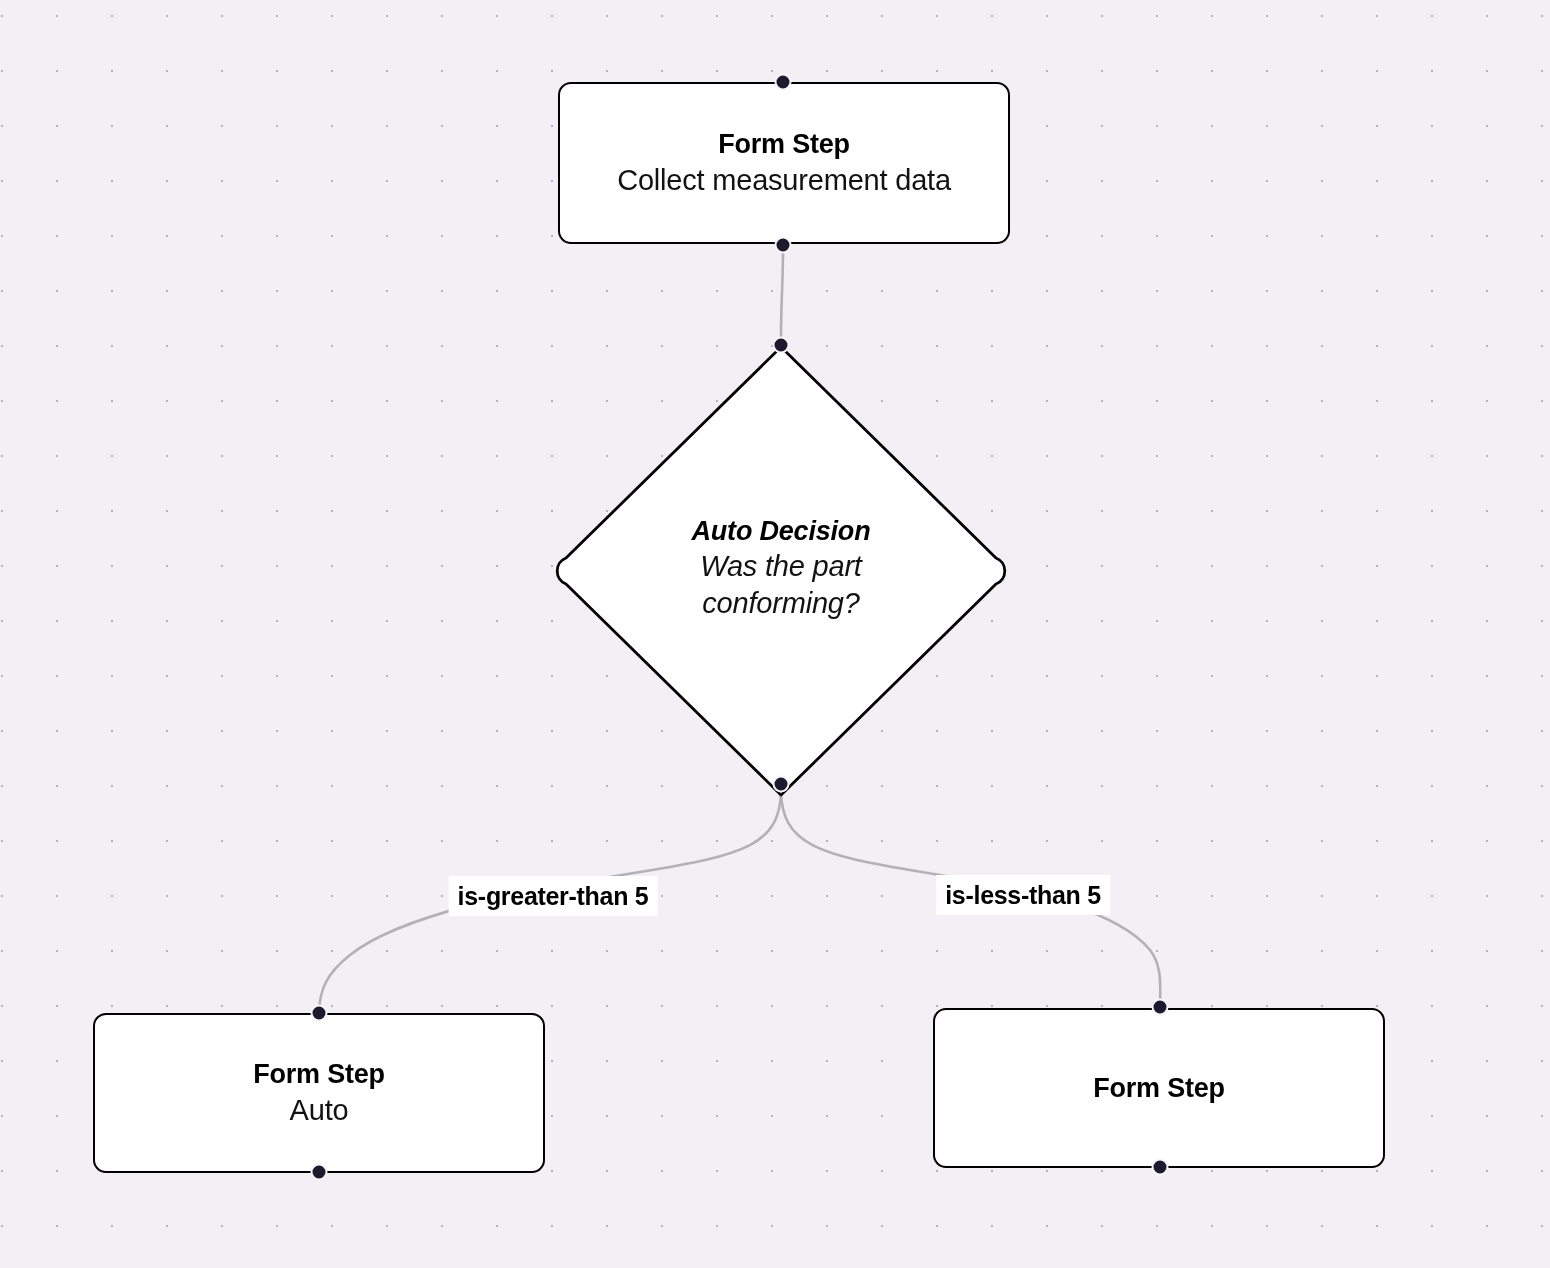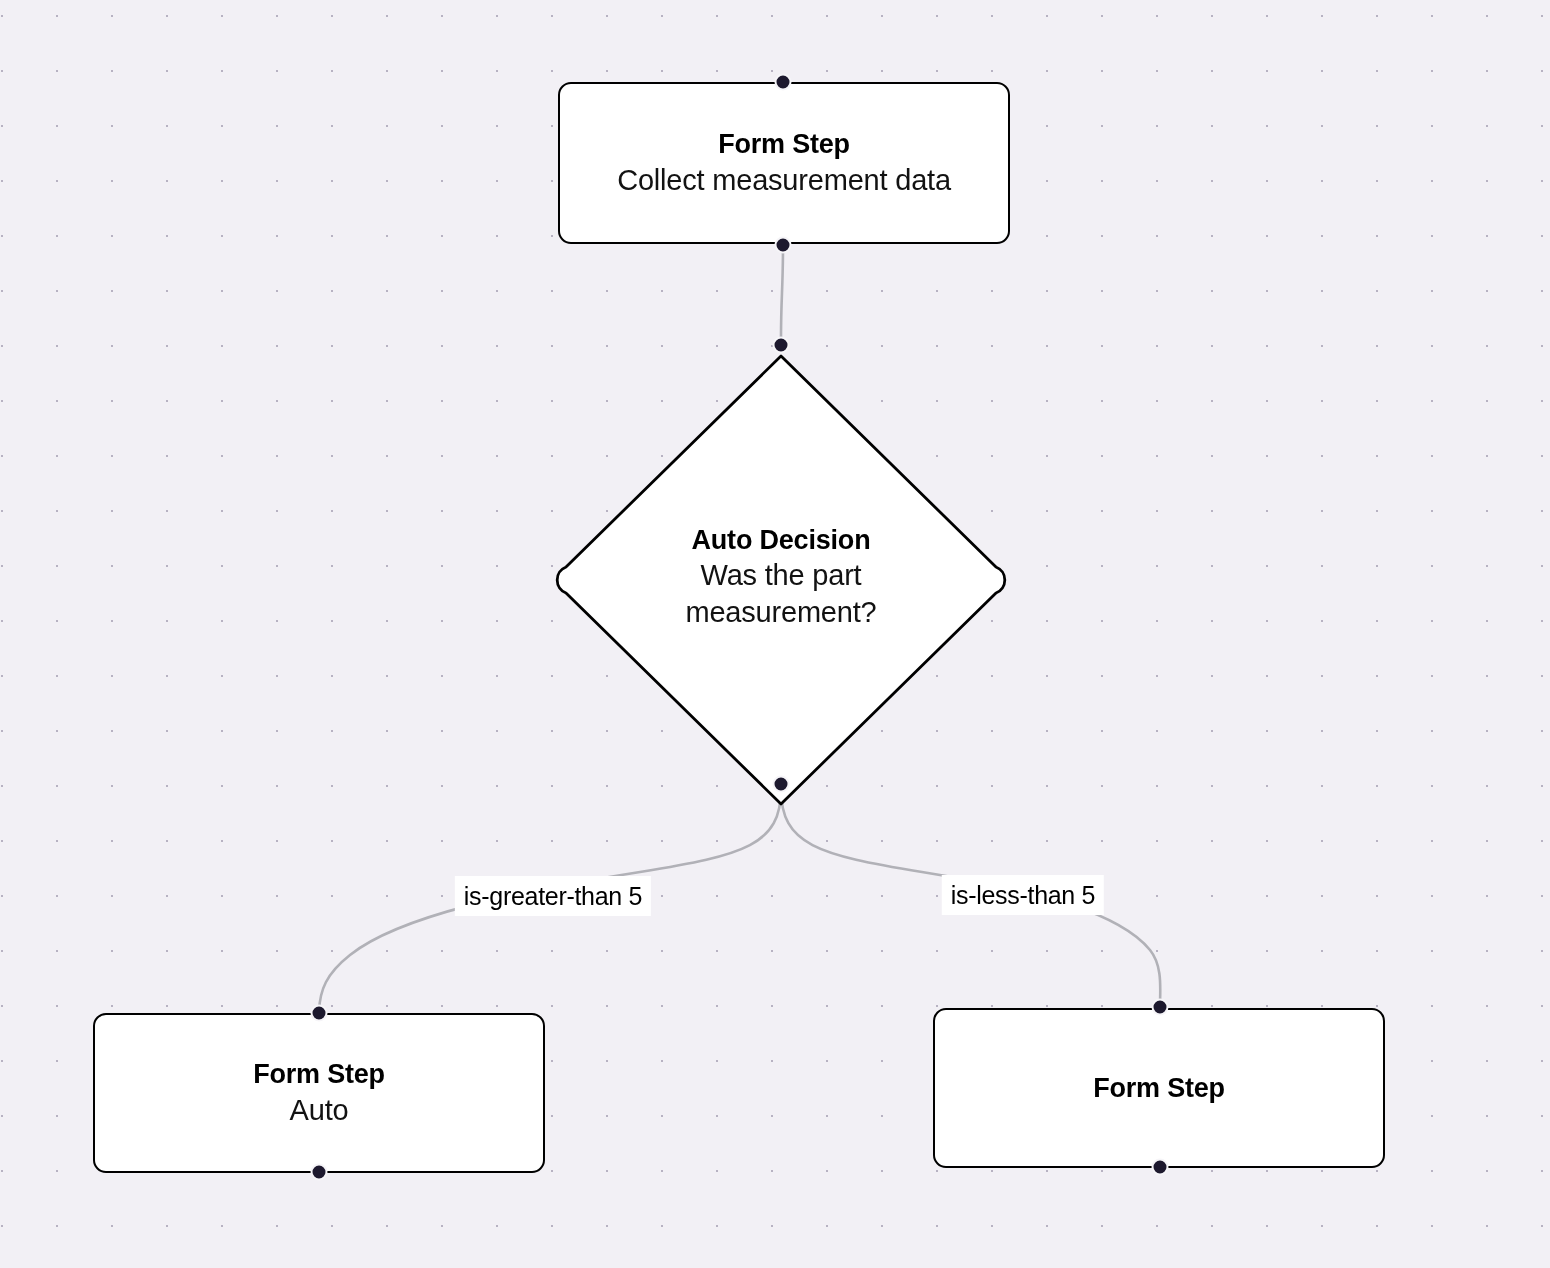--- a/index.html
+++ b/index.html
@@ -109,56 +109,57 @@
     position: absolute;
     background: #ffffff;
     color: #000000;
     font-size: 25px;
     line-height: 1.2;
     padding: 5px 9px;
     white-space: nowrap;
     transform: translate(-50%, -50%);
     z-index: 5;
     letter-spacing: -0.3px;
+    font-weight: bold;
   }
 </style>
 </head>
 <body>
 
 <div id="canvas">
 
   <svg id="edges" viewBox="0 0 1550 1268" width="1550" height="1268" xmlns="http://www.w3.org/2000/svg">
     <path class="edge-path" d="M 783 246 C 783 286, 781 300, 781 337"></path>
     <path class="edge-path" d="M 781 789 C 781 845, 745 855, 640 872 C 520 891, 400 915, 350 955 C 326 974, 320 990, 319 1011"></path>
     <path class="edge-path" d="M 781 789 C 781 845, 818 855, 922 872 C 1040 891, 1120 913, 1150 950 C 1163 966, 1160 990, 1160 1006"></path>
   </svg>
 
   <div class="node node-rect" style="left:558px; top:82px; width:452px; height:162px;">
     <div class="node-title">Form Step</div>
     <div class="node-subtitle">Collect measurement data</div>
   </div>
   <div class="handle" style="left:783px; top:82px;"></div>
   <div class="handle" style="left:783px; top:245px;"></div>
 
-  <div class="node node-diamond" style="left:553px; top:354px; width:456px; height:452px;">
+  <div class="node node-diamond" style="left:553px; top:345px; width:456px; height:452px;font-style:italic;">
     <div class="diamond-shape">
       <svg width="456" height="452" viewBox="0 0 456 452" xmlns="http://www.w3.org/2000/svg">
         <path d="M 228 2
                  L 443 213
                  A 14 14 0 0 1 443 239
                  L 228 450
                  A 0 0 0 0 1 228 450
                  L 13 239
                  A 14 14 0 0 1 13 213
                  Z" fill="#ffffff" stroke="#000000" stroke-width="2.8" stroke-linejoin="round"></path>
       </svg>
     </div>
     <div class="diamond-label">
       <div class="node-title">Auto Decision</div>
-      <div class="node-subtitle">Was the part measurement?</div>
+      <div class="node-subtitle">Was the part conforming?</div>
     </div>
   </div>
   <div class="handle" style="left:781px; top:345px;"></div>
   <div class="handle" style="left:781px; top:784px;"></div>
 
   <div class="edge-label" style="left:553px; top:896px;">is-greater-than 5</div>
   <div class="edge-label" style="left:1023px; top:895px;">is-less-than 5</div>
 
   <div class="node node-rect" style="left:93px; top:1013px; width:452px; height:160px;">
     <div class="node-title">Form Step</div>

